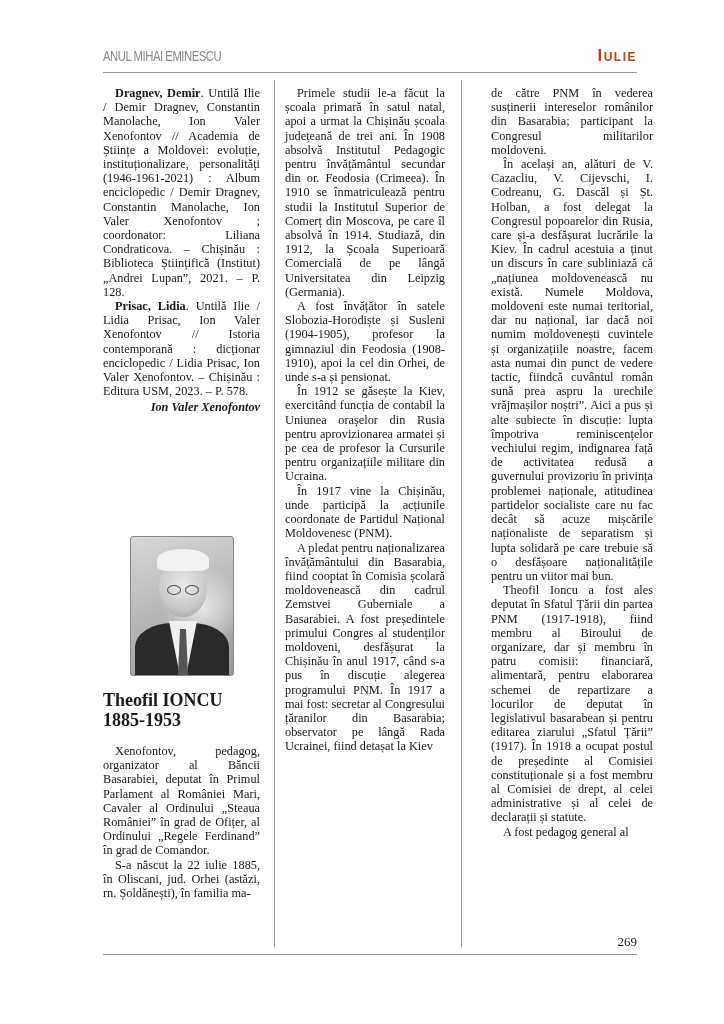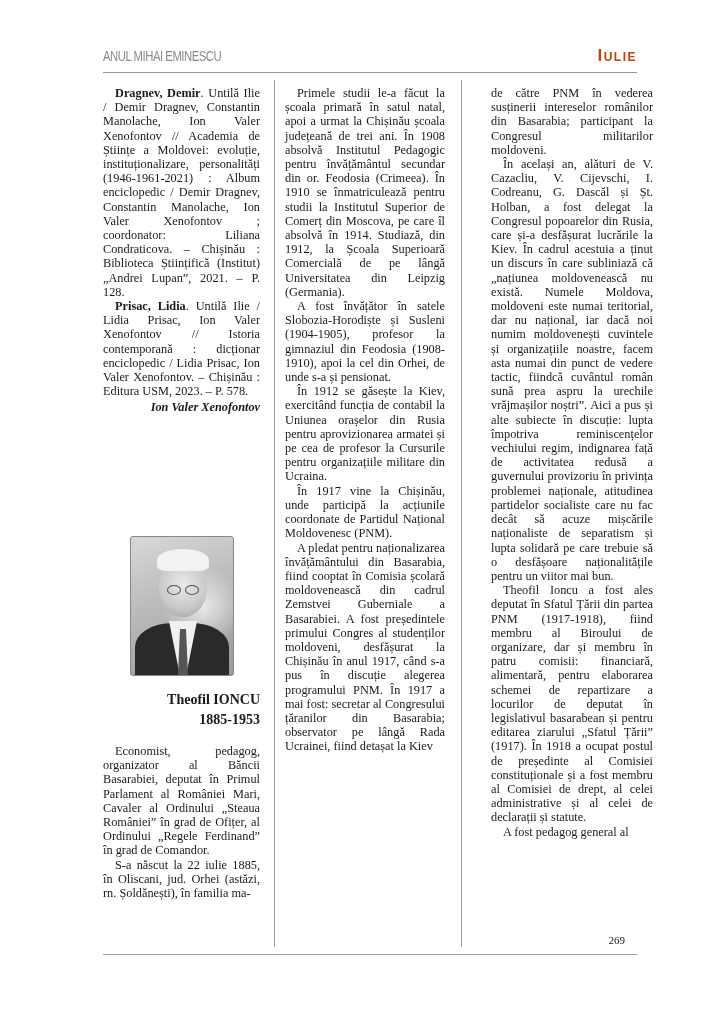--- a/index.html
+++ b/index.html
@@ -30,24 +30,24 @@
   .photo .bg { position:absolute; inset:0; background:radial-gradient(circle at 70% 50%, #e8e8e8 0%, transparent 40%); }
   .photo .face { position:absolute; left:28px; top:20px; width:48px; height:60px; border-radius:45% 45% 48% 48%;
            background:radial-gradient(circle at 50% 45%, #eaeaea 0%, #c8c8c8 60%, #9a9a9a 100%); }
   .photo .hair { position:absolute; left:26px; top:12px; width:52px; height:22px; border-radius:50% 50% 20% 20%;
            background:#f2f2f2; }
   .photo .glass { position:absolute; top:48px; width:12px; height:8px; border:1px solid #555; border-radius:50%; }
   .photo .suit { position:absolute; left:4px; top:86px; width:94px; height:60px; border-radius:40% 40% 0 0; background:#2a2a2a; }
   .photo .shirt { position:absolute; left:38px; top:84px; width:28px; height:56px; background:#f0f0f0;
            clip-path:polygon(0 0,100% 0,60% 100%,40% 100%); }
   .photo .tie { position:absolute; left:47px; top:92px; width:10px; height:46px; background:#555; clip-path:polygon(20% 0,80% 0,100% 100%,0 100%); }
-  .person-name { position:absolute; left:103px; top:690px; width:157px; text-align:right; font-weight:bold; font-size:14px; line-height:20px; }
+  .person-name { position:absolute; left:103px; top:690px; width:157px; text-align:left; font-weight:bold; font-size:18px; line-height:20px; }
   .bio-start { position:absolute; left:103px; top:744px; width:157px; font-size:12.3px; line-height:14.2px; text-align:justify; }
   .footer-rule { position:absolute; left:103px; top:954px; width:534px; height:1px; background:#9a9a9a; }
-  .page-num { position:absolute; right:99px; top:934px; font-size:11px;margin-left:32px; }
+  .page-num { position:absolute; right:87px; top:934px; font-size:13px;margin-left:32px; }
 </style>
 </head>
 <body>
 
 <div class="header">
   <span class="running-title">ANUL MIHAI EMINESCU</span>
   <span class="month">Iulie</span>
 </div>
 <div class="header-rule"></div>
 
@@ -70,21 +70,21 @@
   <div class="glass" style="left:36px;"></div>
   <div class="glass" style="left:54px;"></div>
 </div>
 
 <div class="person-name">
   <div>Theofil IONCU</div>
   <div>1885-1953</div>
 </div>
 
 <div class="bio-start">
-  <p>Economist, pedagog, organizator al Băncii Basarabiei, deputat în Primul Parlament al României Mari, Cavaler al Ordinului „Steaua României” în grad de Ofițer, al Ordinului „Regele Ferdinand” în grad de Comandor.</p>
+  <p>Xenofontov, pedagog, organizator al Băncii Basarabiei, deputat în Primul Parlament al României Mari, Cavaler al Ordinului „Steaua României” în grad de Ofițer, al Ordinului „Regele Ferdinand” în grad de Comandor.</p>
   <p>S-a născut la 22 iulie 1885, în Oliscani, jud. Orhei (astăzi, rn. Șoldănești), în familia ma-</p>
 </div>
 
 <div class="col col2">
   <p>Primele studii le-a făcut la școala primară în satul natal, apoi a urmat la Chișinău școala județeană de trei ani. În 1908 absolvă Institutul Pedagogic pentru învățământul secundar din or. Feodosia (Crimeea). În 1910 se înmatriculează pentru studii la Institutul Superior de Comerț din Moscova, pe care îl absolvă în 1914. Studiază, din 1912, la Școala Superioară Comercială de pe lângă Universitatea din Leipzig (Germania).</p>
   <p>A fost învățător în satele Slobozia-Horodiște și Susleni (1904-1905), profesor la gimnaziul din Feodosia (1908-1910), apoi la cel din Orhei, de unde s-a și pensionat.</p>
   <p>În 1912 se găsește la Kiev, exercitând funcția de contabil la Uniunea orașelor din Rusia pentru aprovizionarea armatei și pe cea de profesor la Cursurile pentru organizațiile militare din Ucraina.</p>
   <p>În 1917 vine la Chișinău, unde participă la acțiunile coordonate de Partidul Național Moldovenesc (PNM).</p>
   <p>A pledat pentru naționalizarea învățământului din Basarabia, fiind cooptat în Comisia școlară moldovenească din cadrul Zemstvei Guberniale a Basarabiei. A fost președintele primului Congres al studenților moldoveni, desfășurat la Chișinău în anul 1917, când s-a pus în discuție alegerea programului PNM. În 1917 a mai fost: secretar al Congresului țăranilor din Basarabia; observator pe lângă Rada Ucrainei, fiind detașat la Kiev</p>
 </div>

